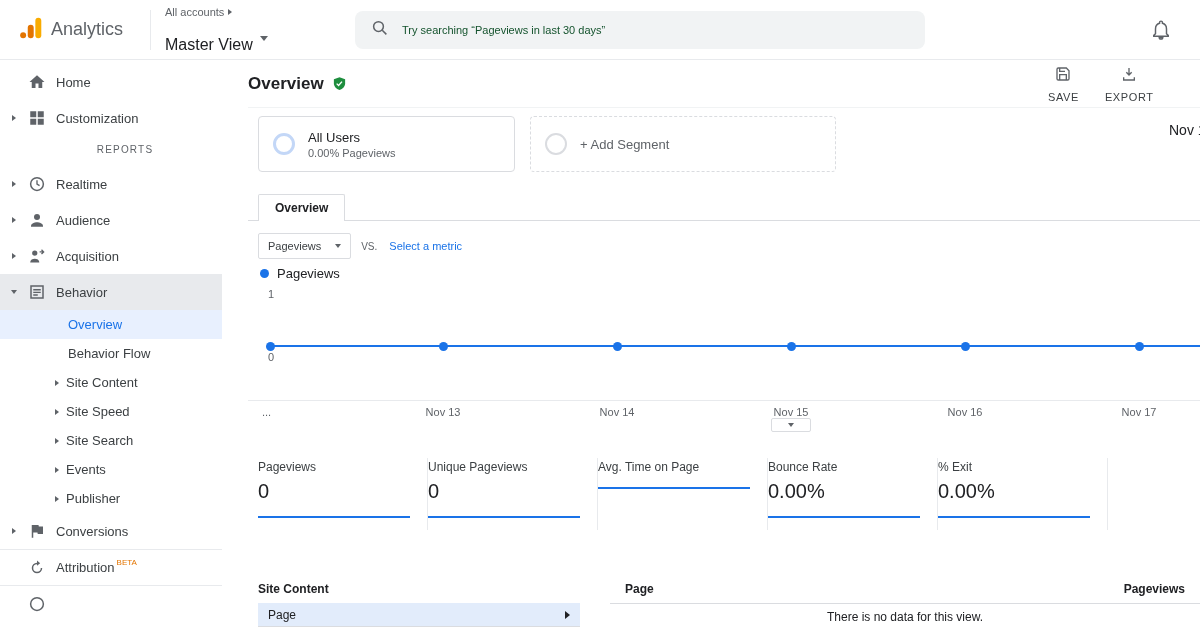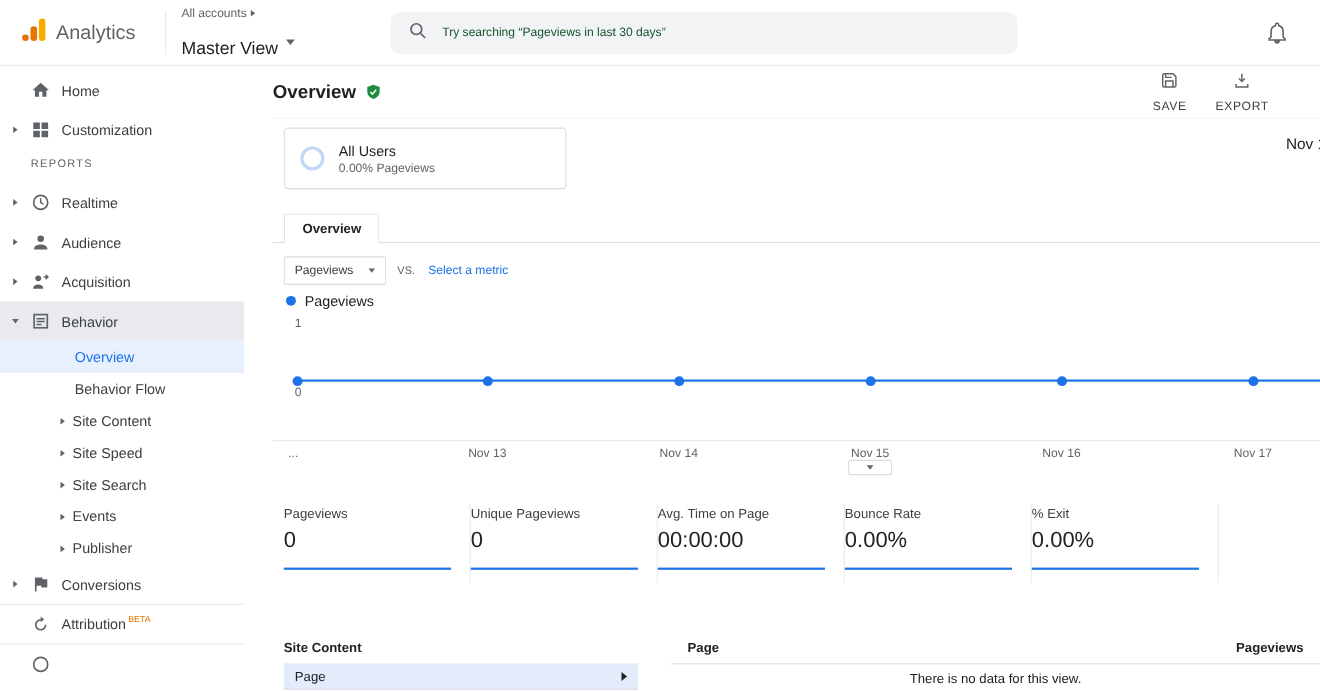--- a/index.html
+++ b/index.html
@@ -32,21 +32,21 @@
   .layout { display:flex; height:567px; }
 
   
   .sidebar { width:222px; min-width:222px; padding-top:4px; overflow:hidden; }
   .nav-item { height:36px; display:flex; align-items:center; font-size:13px;
               color:#3c4043; cursor:pointer; }
   .arrow-slot { width:28px; display:flex; justify-content:center; align-items:center; }
   .nav-icon { width:28px; display:flex; align-items:center; }
   .nav-item.behavior { background:#e8eaed; }
   .section-label { padding-left:28px; margin:8px 0; height:14px; font-size:10px;
-                   letter-spacing:1.2px; color:#5f6368; }
+                   letter-spacing:1.2px; color:#5f6368;text-align:center; }
   .nav-child { height:29px; display:flex; align-items:center; font-size:13px;
                color:#3c4043; padding-left:68px; cursor:pointer; }
   .nav-child.has-arrow { padding-left:55px; }
   .nav-child.has-arrow .tri-right { margin-right:7px; }
   .nav-child.active { background:#e8f0fe; color:#1a73e8; }
   .nav-item.attribution { border-top:1px solid #e8eaed; }
   .beta { font-size:8px; color:#e37400; position:relative; top:-5px; margin-left:2px; }
   .nav-item.partial { border-top:1px solid #e8eaed; }
 
   
@@ -347,20 +347,24 @@
     </div>
 
     <div class="segments-row">
       <div class="segment-card first">
         <span class="seg-circle"></span>
         <span>
           <div class="seg-title">All Users</div>
           <div class="seg-sub">0.00% Pageviews</div>
         </span>
       </div>
+      <div class="segment-card dashed">
+        <span class="seg-circle gray"></span>
+        <span class="seg-add">+ Add Segment</span>
+      </div>
       <span class="date-label">Nov 12, 2</span>
     </div>
 
     <div class="tab-bar">
       <span class="tab">Overview</span>
     </div>
 
     <div class="controls">
       <button class="metric-dd">
         <span>Pageviews</span>
@@ -404,21 +408,20 @@
         <div class="sc-value">0</div>
         <div class="sc-spark"></div>
       </div>
       <div class="scorecard">
         <div class="sc-label">Unique Pageviews</div>
         <div class="sc-value">0</div>
         <div class="sc-spark"></div>
       </div>
       <div class="scorecard">
         <div class="sc-label">Avg. Time on Page</div>
-        <div class="sc-value">00:00:00</div>
         <div class="sc-spark"></div>
       </div>
       <div class="scorecard">
         <div class="sc-label">Bounce Rate</div>
         <div class="sc-value">0.00%</div>
         <div class="sc-spark"></div>
       </div>
       <div class="scorecard">
         <div class="sc-label">% Exit</div>
         <div class="sc-value">0.00%</div>

